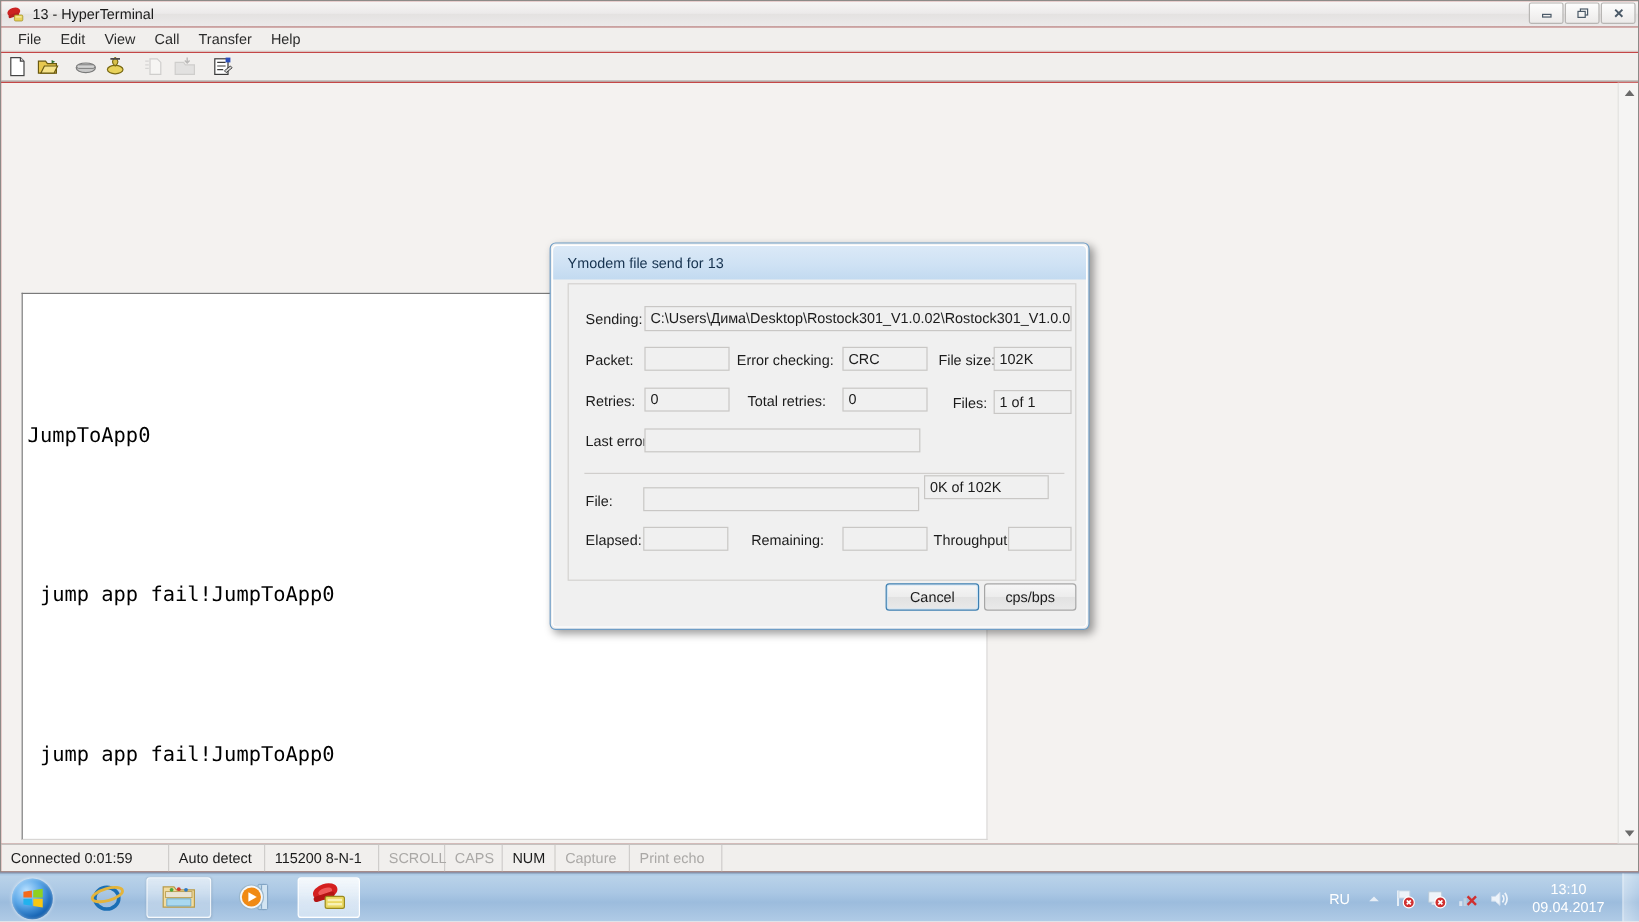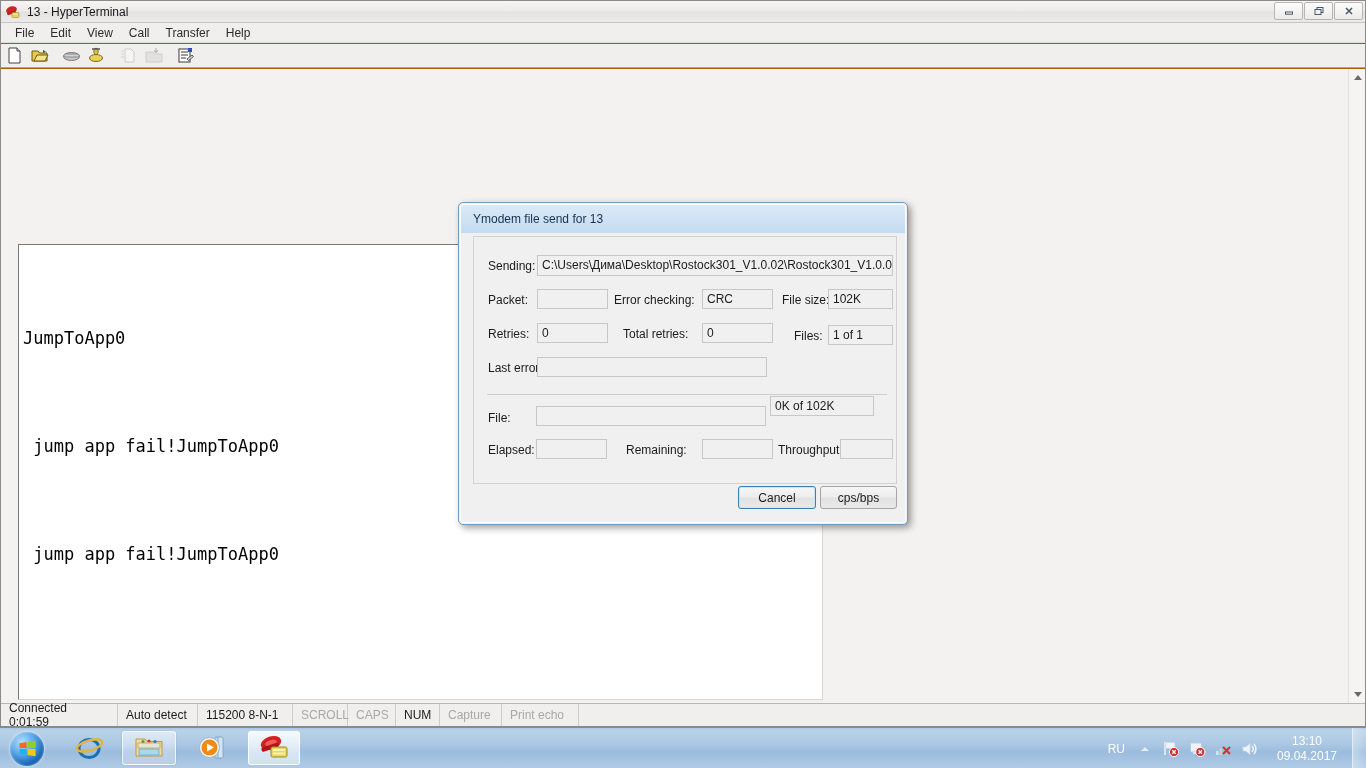--- a/index.html
+++ b/index.html
@@ -14,21 +14,21 @@
     width: 1366px;
     height: 768px;
   }
 
   
   .window {
     position: absolute;
     left: 0; top: 0;
     width: 1366px;
     height: 727px;
-    background: #a16207;
+    background: #b91c1c;
     border: 1px solid #8c8a87;
     box-sizing: border-box;
   }
   .titlebar {
     position: absolute;
     left: 0; top: 0;
     width: 100%;
     height: 22px;
     background: linear-gradient(to bottom, #f6f5f4 0%, #eceaea 48%, #e4e2e1 52%, #eceaea 100%);
     border-bottom: 1px solid #c6c4c2;
@@ -149,21 +149,21 @@
     overflow: hidden;
   }
   .termtext {
     font-family: "DejaVu Sans Mono", "Liberation Mono", monospace;
     font-size: 17px;
     line-height: 36px;
     color: #000;
     padding: 3px 4px;
     white-space: pre;
   }
-  .termtext .ln { display: block; }
+  .termtext .ln { display: block; margin-top: 25px; }
 
   
   .statusbar {
     position: absolute;
     left: 0; bottom: 0;
     width: 100%;
     height: 23px;
     background: #f1efed;
     border-top: 1px solid #b9b7b5;
     box-sizing: border-box;
@@ -456,21 +456,21 @@
         <span class="vs-arrow up">
             <span class="vs-tri up"></span>
           </span>
         <span class="vs-arrow down">
             <span class="vs-tri down"></span>
           </span>
       </div>
     </div>
 
     <div class="statusbar">
-      <span class="sb-cell" style="width:117px">Connected 0:01:59</span>
+      <span class="sb-cell" style="width:140px">Connected 0:01:59</span>
       <span class="sb-cell" style="width:80px">Auto detect</span>
       <span class="sb-cell" style="width:95px">115200 8-N-1</span>
       <span class="sb-cell dim" style="width:55px">SCROLL</span>
       <span class="sb-cell dim" style="width:48px">CAPS</span>
       <span class="sb-cell" style="width:44px">NUM</span>
       <span class="sb-cell dim" style="width:62px">Capture</span>
       <span class="sb-cell dim" style="width:77px">Print echo</span>
       <span class="sb-cell nobor" style="flex:1"></span>
     </div>
   </div>

